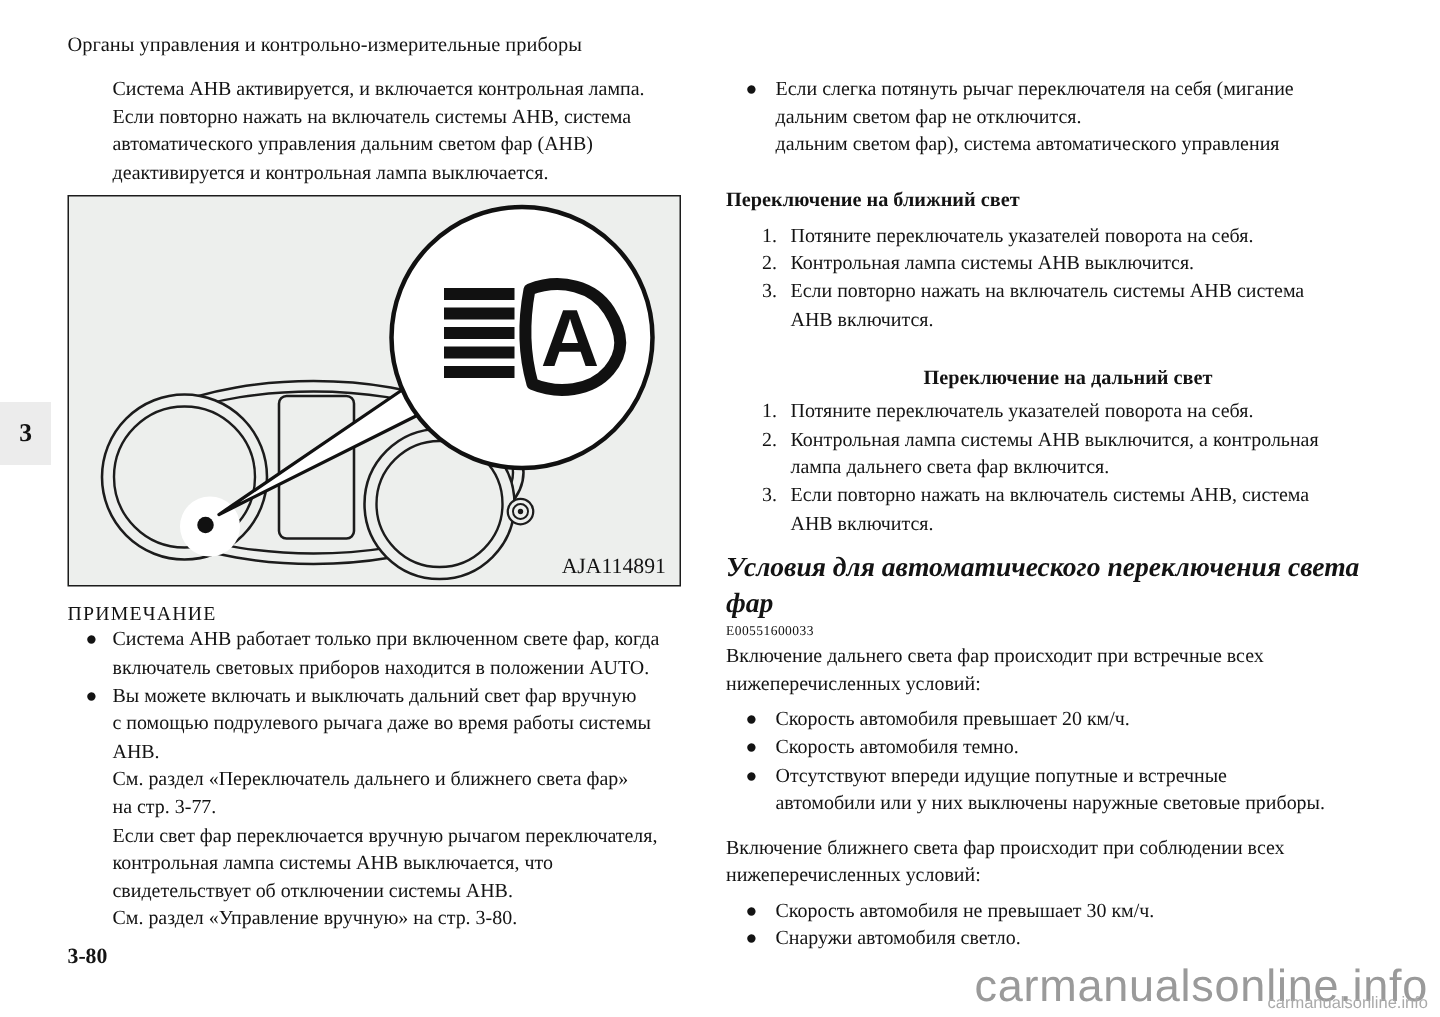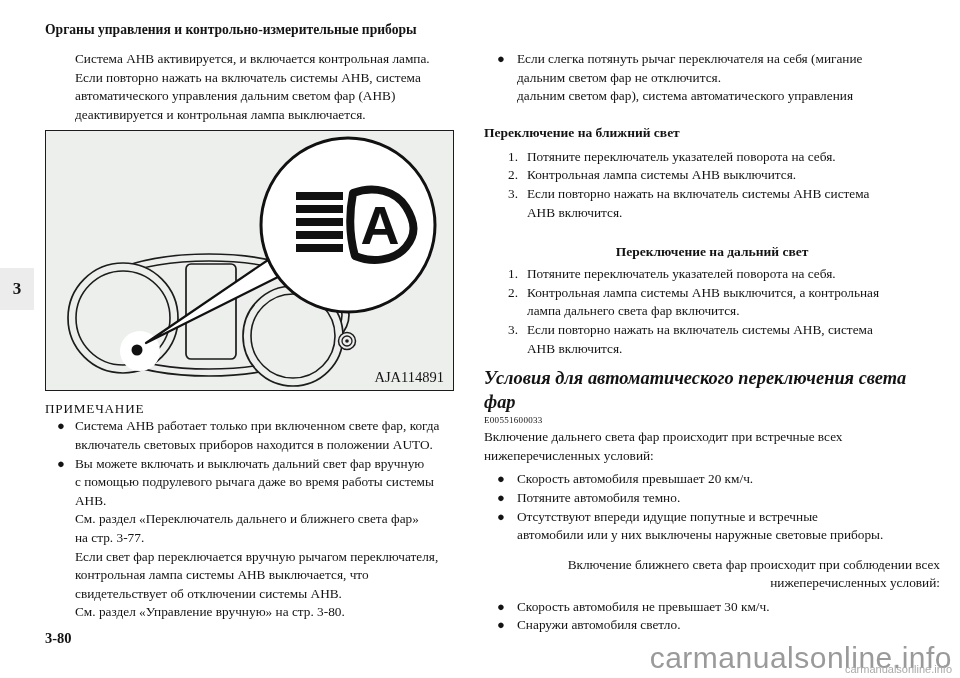--- a/index.html
+++ b/index.html
@@ -2,21 +2,21 @@
 <html lang="ru"><head>
 <meta charset="utf-8">
 <style>
   html,body{margin:0;padding:0;}
   body{
     width:960px;height:678px;position:relative;background:#ffffff;
     font-family:"Liberation Serif","DejaVu Serif",serif;color:#131313;
     overflow:hidden;
   }
   .nl{white-space:nowrap;}
-  #page-header{position:absolute;left:45px;top:22px;font-size:13.6px;font-weight:bold;}
+  #page-header{position:absolute;left:45px;top:22px;font-size:13.6px;font-weight:normal;}
   #chapter-tab{
     position:absolute;left:0;top:268px;width:34px;height:42px;background:#ececec;
     display:flex;align-items:center;justify-content:center;
     font-size:17px;font-weight:bold;
   }
   #left-col{position:absolute;left:45px;top:50px;width:412px;}
   #right-col{position:absolute;left:484px;top:50px;width:456px;}
   .bodytxt{font-size:13.3px;line-height:18.6px;}
   .intro{margin-left:30px;}
   
@@ -38,21 +38,21 @@
   ol.steps{margin:7px 0 0 0;padding:0;list-style:none;counter-reset:st;}
   ol.steps li{position:relative;padding-left:43px;}
   ol.steps li::before{
     counter-increment:st;content:counter(st) ".";
     position:absolute;left:24px;top:0;
   }
   .cond-h{margin-top:8px;font-size:18.4px;font-weight:bold;font-style:italic;line-height:24px;width:420px;}
   .code{margin-top:1px;padding-right:28px;font-size:9px;letter-spacing:0.3px;}
   .para{margin-top:3px;}
   .mt5{margin-top:5px;}
-  .mt11{margin-top:11px;text-align:right;}
+  .mt11{margin-top:11px;}
   #page-number{position:absolute;left:45px;top:630px;font-size:14.5px;font-weight:bold;}
   #watermark{position:absolute;right:8px;bottom:4px;font-family:Liberation Sans, sans-serif;text-align:right;}
   .wm-big{font-size:30px;color:#9a9a9a;line-height:32px;letter-spacing:0.5px;}
   .wm-small{position:absolute;right:0;bottom:-1px;font-size:11px;color:#aaaaaa;}
 </style>
 </head>
 <body>
 
 <div id="page-header">Органы управления и контрольно-измерительные приборы</div>
 
@@ -181,21 +181,21 @@
   <div class="para bodytxt">
     <div class="nl">Включение дальнего света фар происходит при встречные всех</div>
     <div class="nl">нижеперечисленных условий:</div>
   </div>
   <div class="blt bodytxt mt5">
     <span class="bl">●</span>
     <div class="nl">Скорость автомобиля превышает 20 км/ч.</div>
   </div>
   <div class="blt bodytxt">
     <span class="bl">●</span>
-    <div class="nl">Потяните автомобиля темно.</div>
+    <div class="nl">Скорость автомобиля темно.</div>
   </div>
   <div class="blt bodytxt">
     <span class="bl">●</span>
     <div class="nl">Отсутствуют впереди идущие попутные и встречные</div>
     <div class="nl">автомобили или у них выключены наружные световые приборы.</div>
   </div>
 
   <div class="para bodytxt mt11">
     <div class="nl">Включение ближнего света фар происходит при соблюдении всех</div>
     <div class="nl">нижеперечисленных условий:</div>

